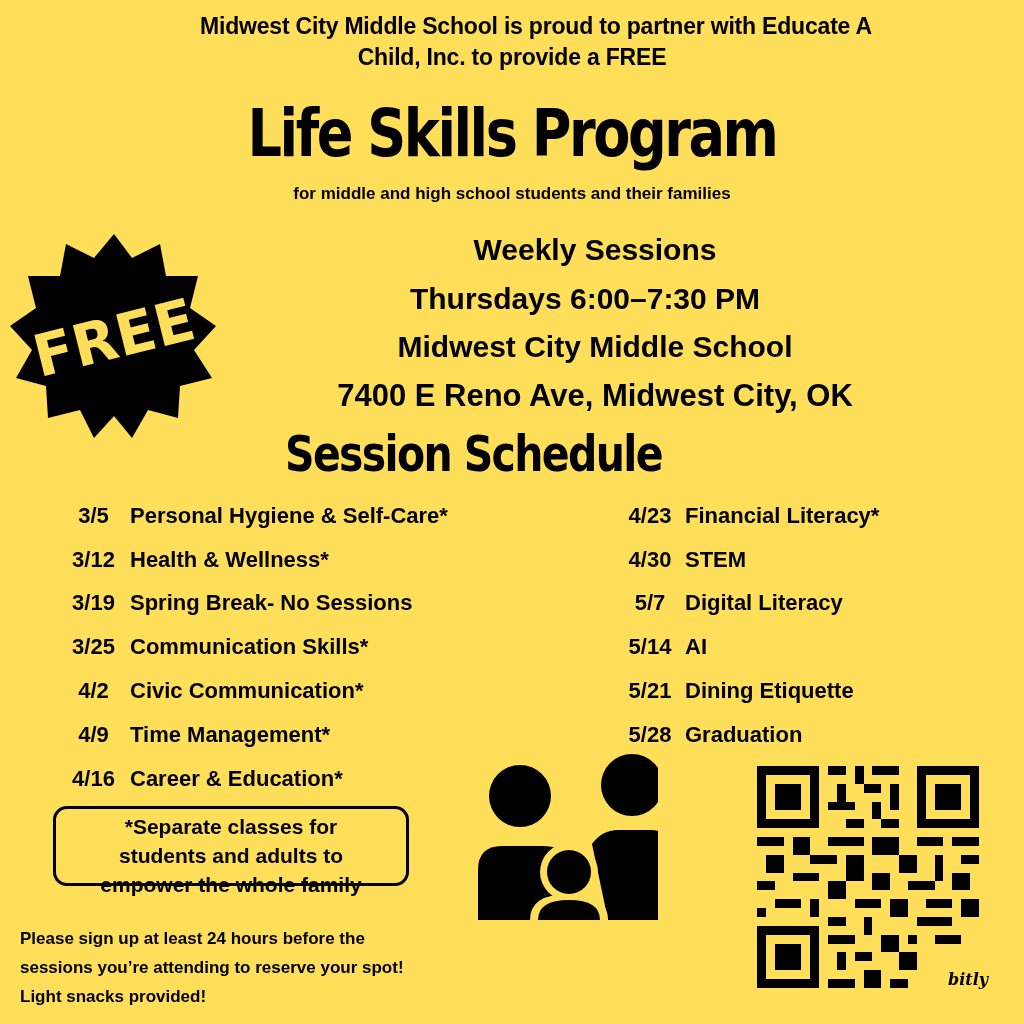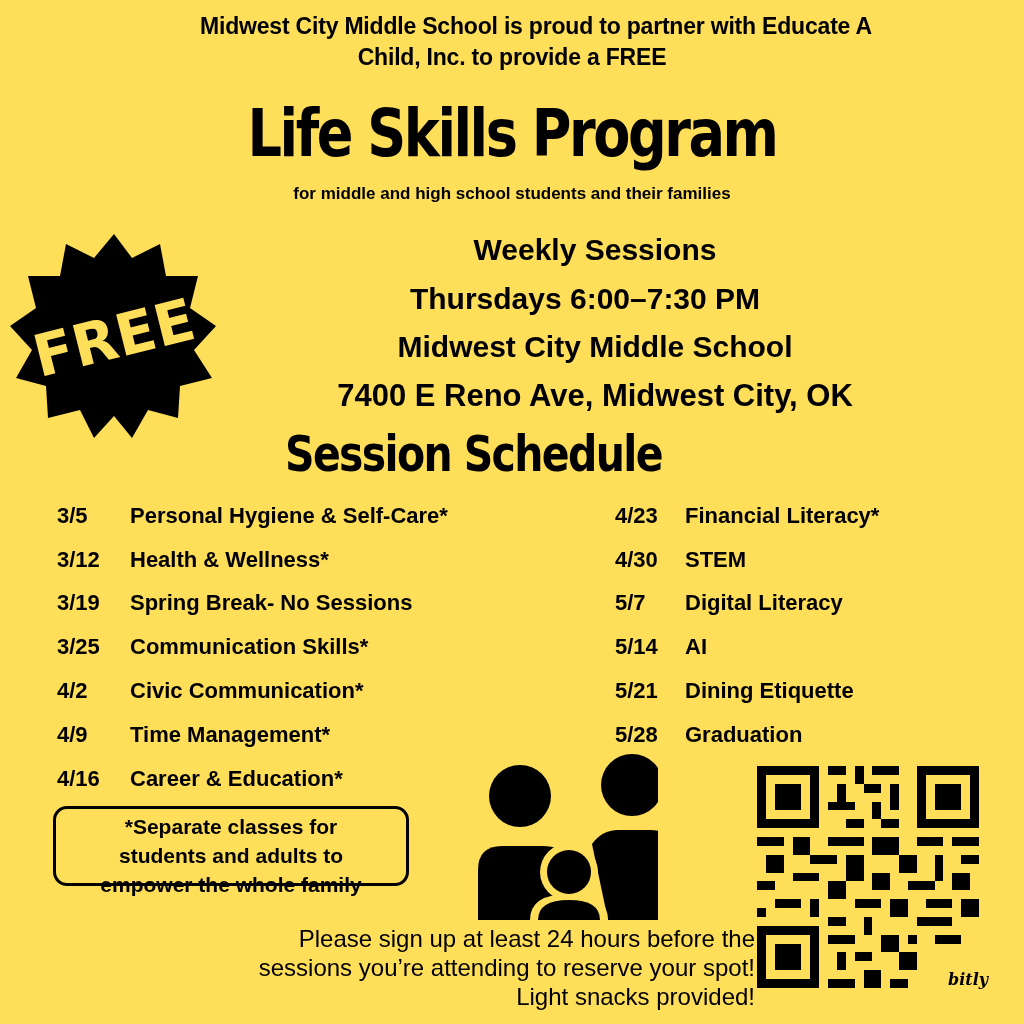--- a/index.html
+++ b/index.html
@@ -35,40 +35,40 @@
     .info2 { top: 282px; left: 270px; }
     .info3 { top: 330px; }
     .info4 { top: 378px; font-size: 31px; }
     .sched-title {
       top: 425px; left: 285px;
       font-family: "DejaVu Sans", sans-serif; font-weight: bold;
       font-size: 50px; letter-spacing: -2px;
       transform: scaleX(0.82); transform-origin: 0 50%;
     }
     .badge { left: 8px; top: 232px; width: 212px; height: 212px; }
-    .sched-col { font-weight: bold; font-size: 22px; }
+    .sched-col { font-weight: bold; font-size: 22px; text-align: center; }
     .sched-row { height: 43.8px; display: flex; align-items: center; white-space: nowrap; }
     .col-left { left: 57px; top: 494px; }
     .col-right { left: 615px; top: 494px; }
     .col-left .date { width: 73px; display: inline-block; }
     .col-right .date { width: 70px; display: inline-block; }
     .note-box {
       left: 53px; top: 806px; width: 356px; height: 80px;
       border: 3px solid #000; border-radius: 14px;
       text-align: center; font-weight: bold; font-size: 21px; line-height: 29px;
       padding-top: 3px; box-sizing: border-box;
     }
     .family { left: 478px; top: 748px; width: 180px; height: 172px; }
     .qr { left: 757px; top: 765px; width: 222px; height: 224px; }
     .bitly {
       left: 948px; top: 970px; font-size: 16px; font-weight: bold;
       font-family: "DejaVu Serif", serif; font-style: italic;
     }
     .footer {
-      left: 20px; width: 735px; text-align: right; font-weight: normal; font-size: 24px;
+      left: 20px; width: 735px; text-align: left; font-weight: bold; font-size: 17px;
       line-height: 29px; top: 924px;
     }
   </style>
 </head>
 <body>
 
 <div class="abs intro intro1">Midwest City Middle School is proud to partner with Educate A</div>
 <div class="abs intro intro2">Child, Inc. to provide a FREE</div>
 <div class="abs title">Life Skills Program</div>
 <div class="abs subtitle">for middle and high school students and their families</div>

